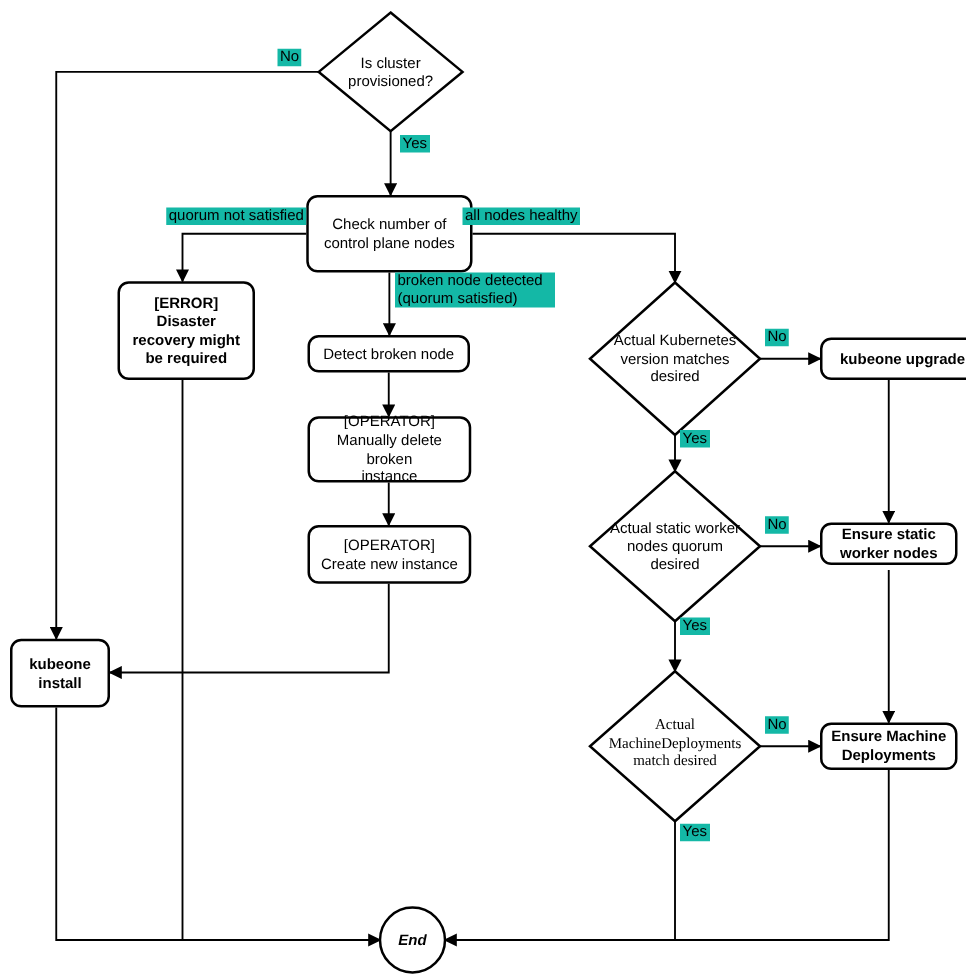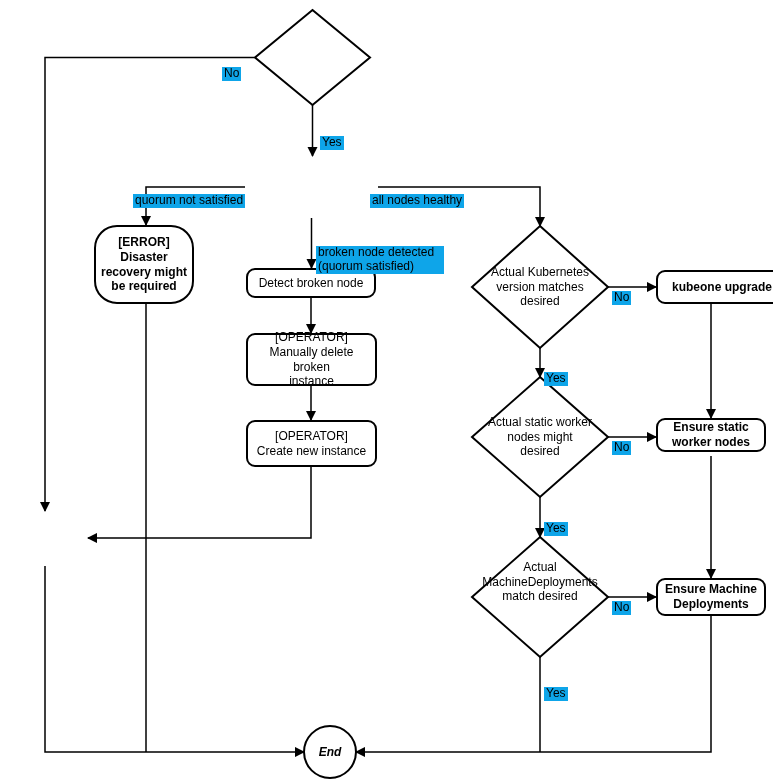--- a/index.html
+++ b/index.html
@@ -13,22 +13,22 @@
     position:absolute; box-sizing:border-box; background:#ffffff;
     border:2px solid #000000; border-radius:9px;
     display:flex; align-items:center; justify-content:center;
     text-align:center; white-space:pre-line; line-height:1.22; padding:2px;
   }
   .dlabel {
     position:absolute; display:flex; align-items:center; justify-content:center;
     text-align:center; white-space:pre-line; line-height:1.22;
   }
   .elabel {
-    position:absolute; background:#0ea5e9; white-space:pre-line;
-    line-height:1.15; padding:0 2px;margin-top:28px;
+    position:absolute; background:#14b8a6; white-space:pre-line;
+    line-height:1.15; padding:0 2px;
   }
   .elabel.center { text-align:left; }
   .bold { font-weight:bold; }
 </style>
 </head>
 <body>
 
 <div class="canvas">
 
   <svg width="773" height="782" viewBox="0 0 773 782">
@@ -62,54 +62,60 @@
 
     <g fill="#ffffff" stroke="#000000" stroke-width="2">
       <polygon points="312.5,10 370,57.5 312.5,105 255,57.5"></polygon>
       <polygon points="540,226 608,287 540,348 472,287"></polygon>
       <polygon points="540,377 608,437 540,497 472,437"></polygon>
       <polygon points="540,537 608,597 540,657 472,597"></polygon>
       <circle cx="330" cy="752" r="26"></circle>
     </g>
   </svg>
 
+  <div class="node" style="left:245px; top:156px; width:133px; height:62px;">Check number of
+control plane nodes</div>
 
-  <div class="node bold" style="left:94px; top:225px; width:100px; height:79px;border-radius:23px;">[ERROR]
+  <div class="node bold" style="left:94px; top:225px; width:110px; height:79px;">[ERROR]
 Disaster
 recovery might
 be required</div>
 
   <div class="node" style="left:246px; top:268px; width:130px; height:30px;text-align:center;">Detect broken node</div>
 
   <div class="node" style="left:246px; top:333px; width:131px; height:53px;">[OPERATOR]
 Manually delete broken
 instance</div>
 
   <div class="node" style="left:246px; top:420px; width:131px; height:47px;">[OPERATOR]
 Create new instance</div>
 
+  <div class="node bold" style="left:8px; top:511px; width:80px; height:55px;">kubeone
+install</div>
 
   <div class="node bold" style="left:656px; top:270px; width:132px; height:34px;">kubeone upgrade</div>
 
   <div class="node bold" style="left:656px; top:418px; width:110px; height:34px;">Ensure static
 worker nodes</div>
 
   <div class="node bold" style="left:656px; top:578px; width:110px; height:38px;">Ensure Machine
 Deployments</div>
 
+  <div class="dlabel" style="left:255px; top:10px; width:115px; height:95px;">Is cluster
+provisioned?</div>
 
   <div class="dlabel" style="left:472px; top:226px; width:136px; height:122px;">Actual Kubernetes
 version matches
 desired</div>
 
   <div class="dlabel" style="left:472px; top:377px; width:136px; height:120px;">Actual static worker
-nodes might
+nodes quorum
 desired</div>
 
-  <div class="dlabel" style="left:472px; top:522px; width:136px; height:120px;">Actual
+  <div class="dlabel" style="left:472px; top:534px; width:136px; height:120px;font-family:Liberation Serif, serif;">Actual
 MachineDeployments
 match desired</div>
 
   <div class="dlabel bold" style="left:304px; top:726px; width:52px; height:52px;font-style:italic;">End</div>
 
   <div class="elabel" style="left:222px; top:39px;">No</div>
 
   <div class="elabel" style="left:320px; top:108px;">Yes</div>
 
   <div class="elabel" style="left:133px; top:166px;">quorum not satisfied</div>

